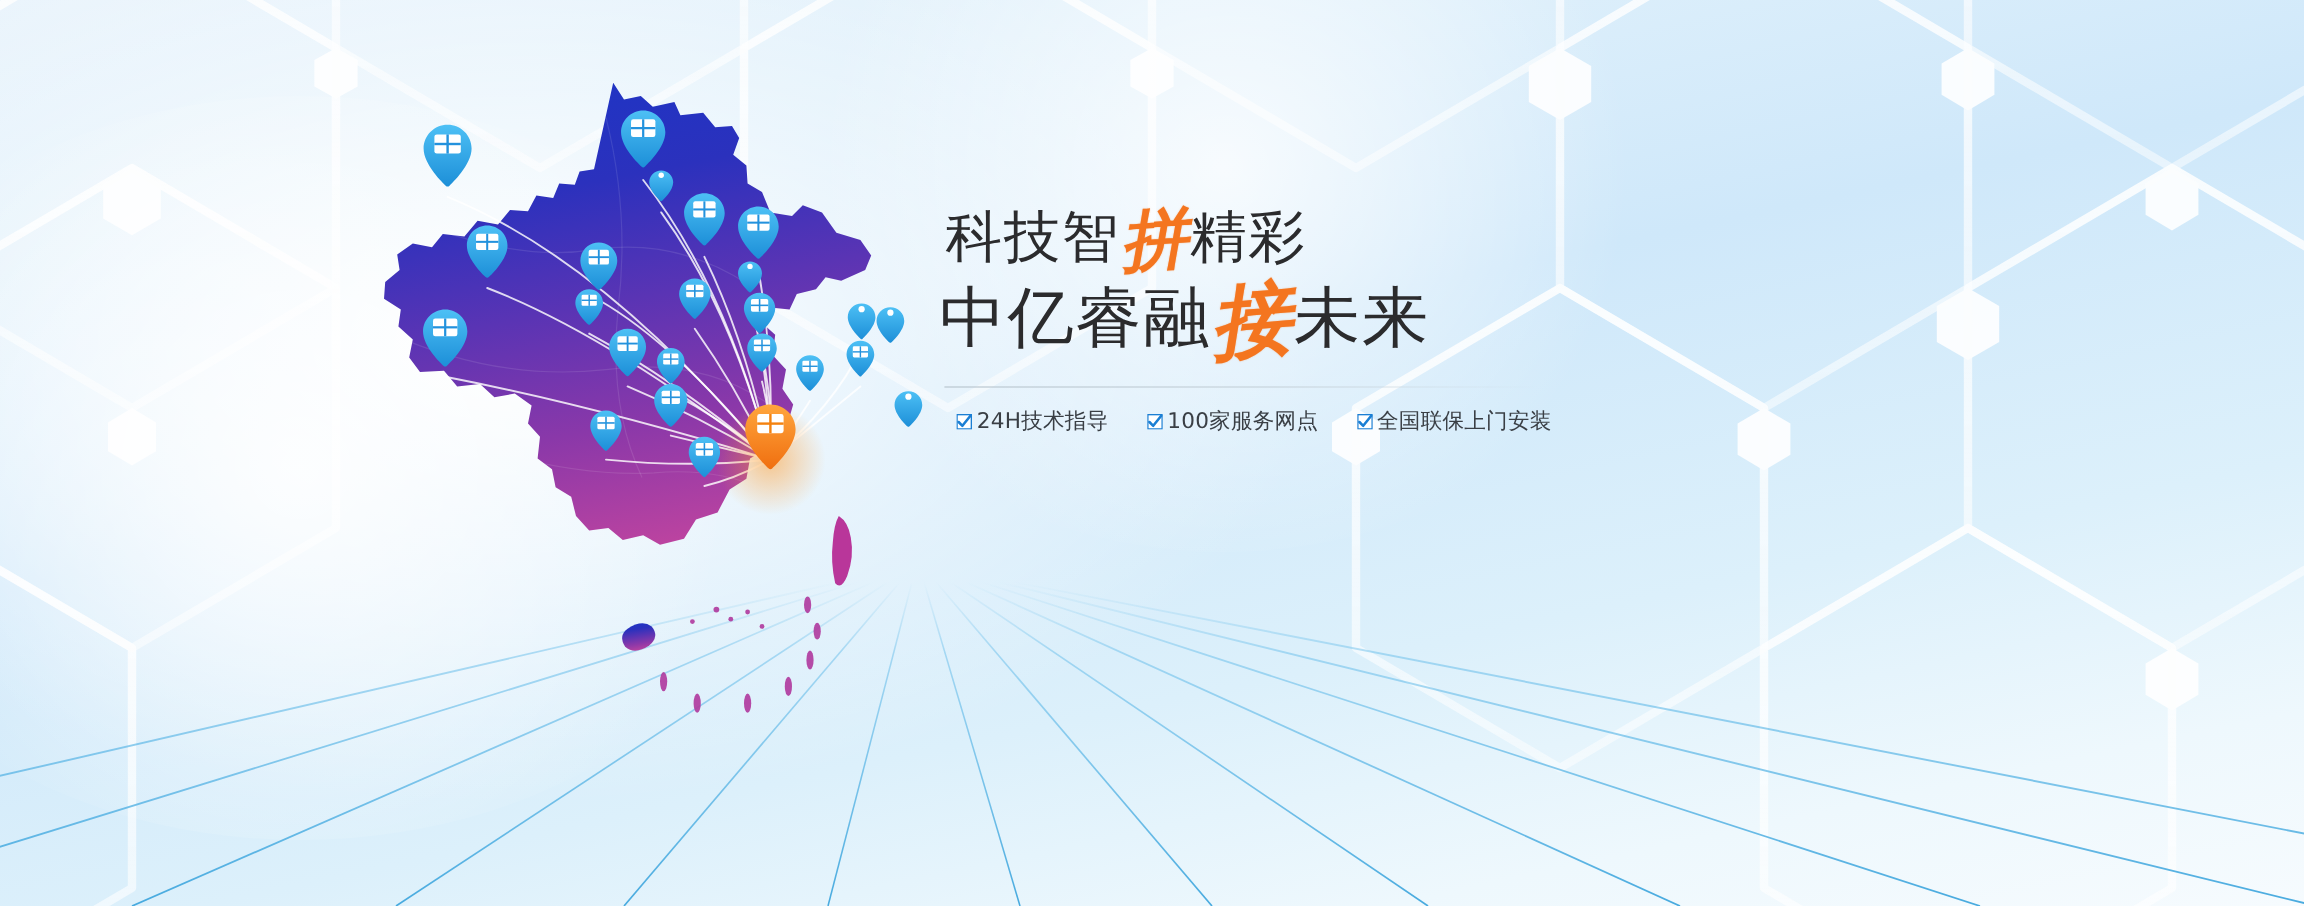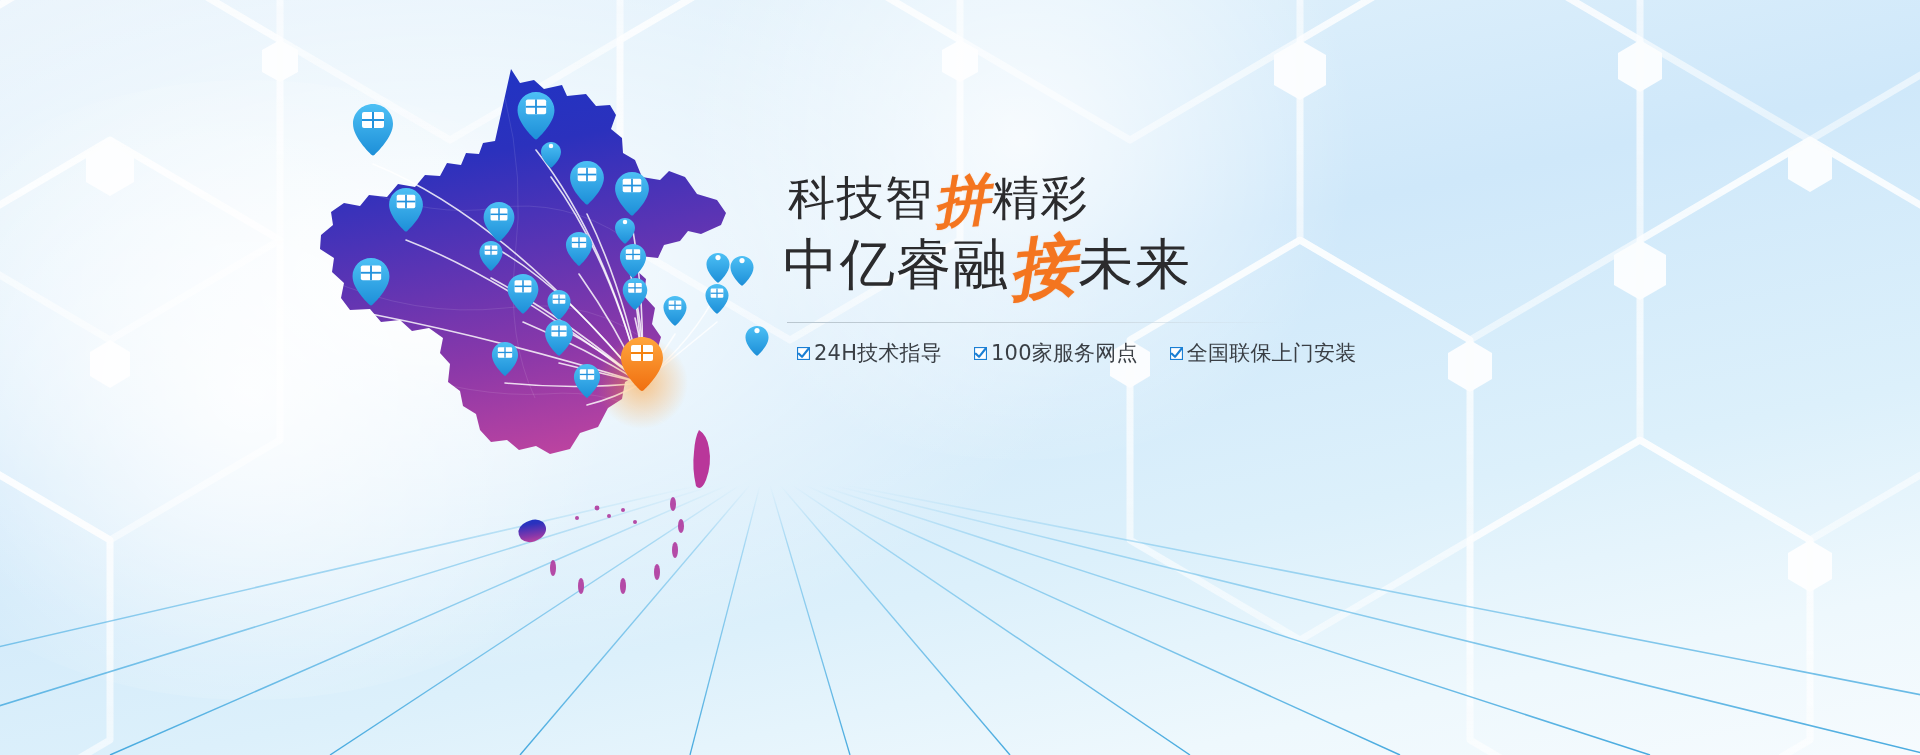--- a/index.html
+++ b/index.html
@@ -38,21 +38,21 @@
     text-shadow:0 0 1px rgba(244,117,31,.55);
   }
   .line2 .brush{transform:rotate(-5deg) scale(1.22);}
 
   .rule{height:1px;background:linear-gradient(90deg,#b9c6cf 0%,#c8d4dc 55%,rgba(200,212,220,0) 100%);
         margin:20px 0 0 4px;width:497px;}
 
   .features{display:flex;align-items:center;gap:32px;margin:16px 0 0 14px;}
   .feat{display:flex;align-items:center;gap:4px;white-space:nowrap;}
   .cbox{width:13px;height:13px;flex:none;display:block;}
-  .feat-label{font-size:21px;color:#3a3f45;letter-spacing:.01em;
+  .feat-label{font-size:18px;color:#3a3f45;letter-spacing:.01em;
               font-family:"DejaVu Sans","Liberation Sans",sans-serif;}
 </style>
 </head>
 <body>
 
 <div class="stage">
 
   <svg class="hexlayer" viewBox="0 0 1920 755" preserveAspectRatio="none">
     <defs>
       <linearGradient id="hexStroke" x1="0" y1="0" x2="0" y2="1">

